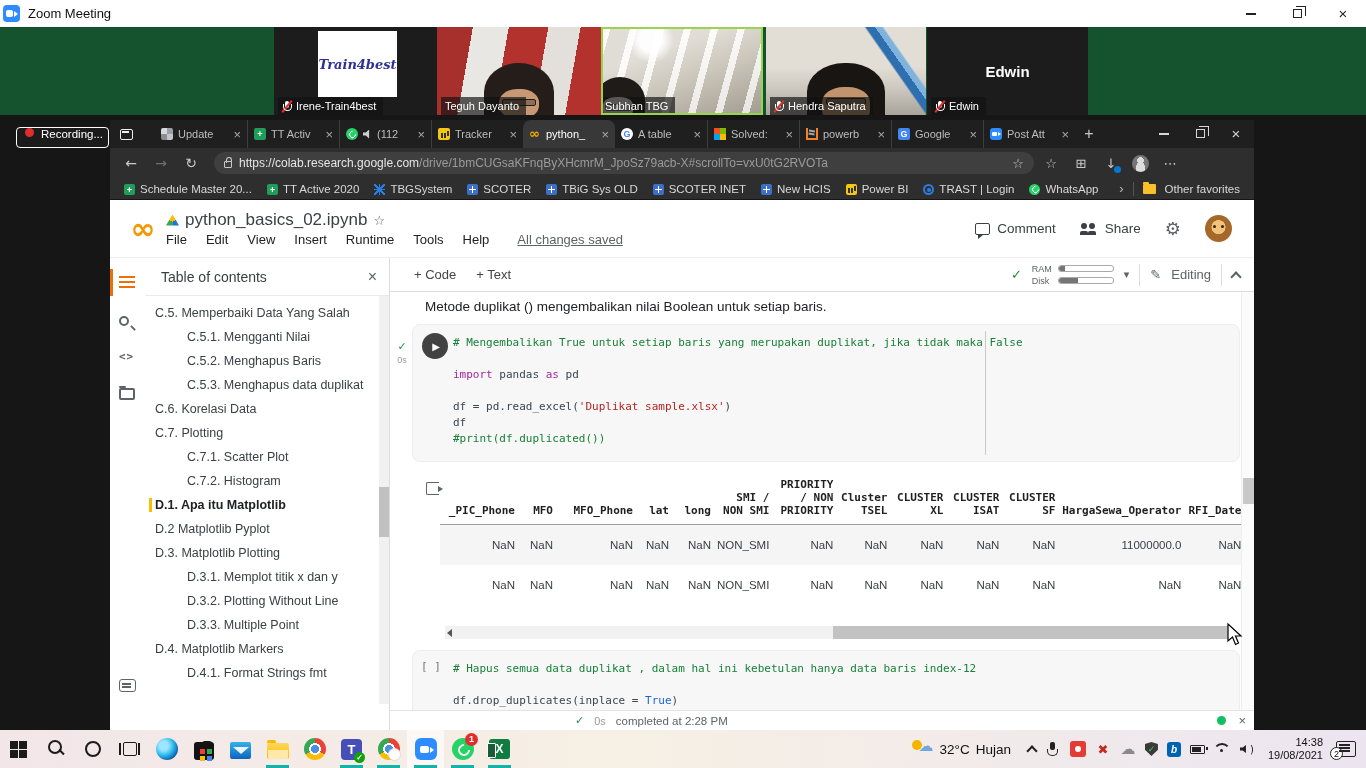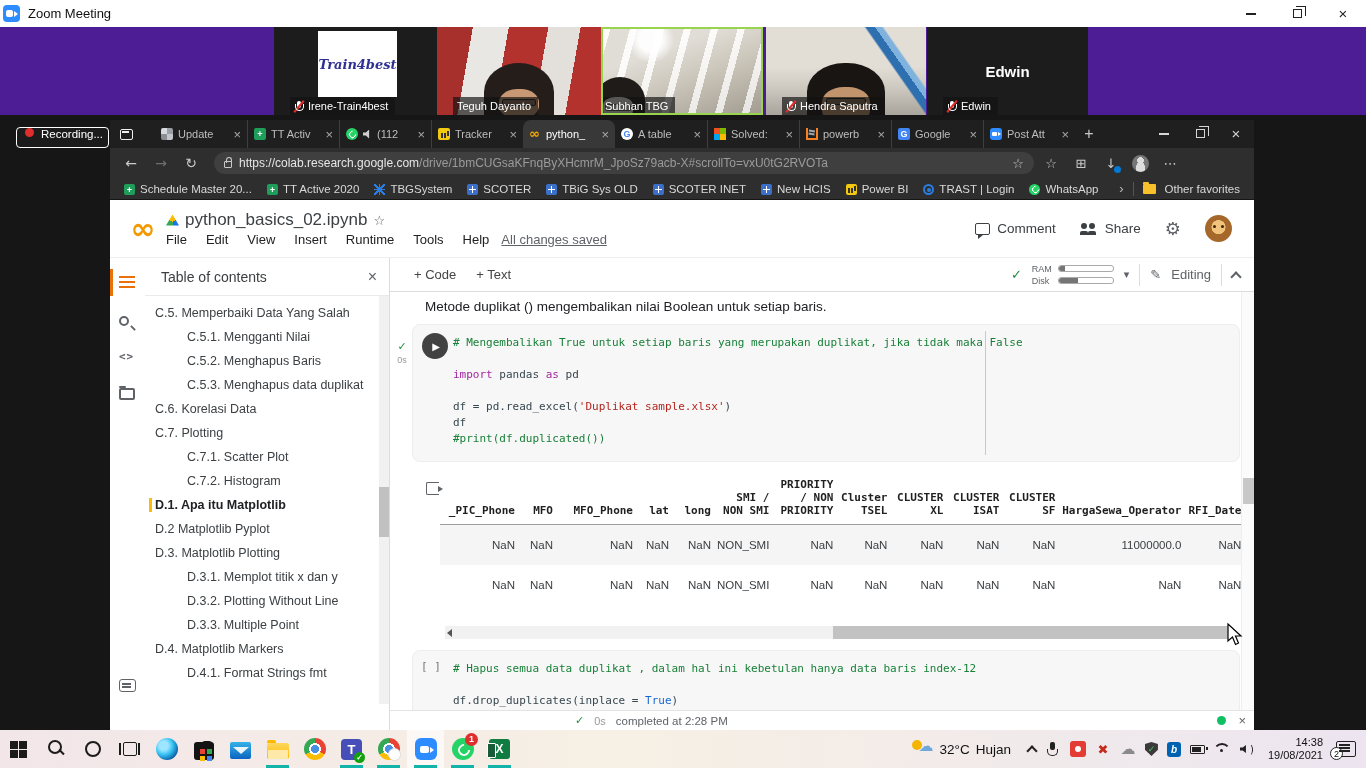--- a/index.html
+++ b/index.html
@@ -13,21 +13,21 @@
   .zcam::after{content:"";position:absolute;right:2px;top:6px;border-left:4px solid #fff;border-top:3px solid transparent;border-bottom:3px solid transparent}
   .ztitle-text{font-size:13px;color:#111}
   .zwc{margin-left:auto;display:flex;height:27px}
   .wcb{width:46px;height:27px;display:flex;align-items:center;justify-content:center;color:#222}
   .ic-min{width:10px;height:2px;background:currentColor;display:inline-block}
   .ic-restore{width:9px;height:9px;border:1px solid currentColor;position:relative;display:inline-block;background:#fff}
   .ic-restore::before{content:"";position:absolute;left:2px;top:-4px;width:9px;height:9px;border:1px solid currentColor;border-bottom:none;border-left:none}
   .ic-x{font-size:15px;line-height:1}
 
   
-  .strip{position:absolute;left:0;top:27px;width:1366px;height:88px;background:#4c1d95}
+  .strip{position:absolute;left:0;top:27px;width:1366px;height:88px;background:#14532d}
   .tile{position:absolute;top:0;height:88px;background:#1c1c1c;overflow:hidden}
   .tile.speaking{border:2px solid #98d44e}
   .scene{position:absolute;inset:0;overflow:hidden}
   .red-wall{background:linear-gradient(100deg,#a8302c 0 20%,#e9e7e4 20% 40%,#b3322e 40% 62%,#e3e0dc 62% 80%,#b3322e 80%)}
   .ceiling{background:
      radial-gradient(circle at 30% 12%,rgba(255,255,255,.95) 0 9%,transparent 18%),
      repeating-linear-gradient(105deg,rgba(255,255,255,.75) 0 7px,rgba(176,170,158,.28) 7px 26px),
      linear-gradient(160deg,#f3f1ec 0 30%,#d9d4c9 55%,#9d978c 100%)}
   .bright-room{background:
      linear-gradient(55deg,transparent 72%,#2e6fb0 73% 77%,#7fb2dd 77% 80%,transparent 81%),
@@ -38,21 +38,21 @@
   .red-wall .hair{left:50%;bottom:-6px;width:70px;height:58px;background:#241d19;border-radius:50% 50% 0 0;transform:translateX(-50%)}
   .red-wall .face{left:50%;bottom:-4px;width:40px;height:30px;background:#c79873;border-radius:45%;transform:translateX(-50%)}
   .ceiling .hair{left:-8px;bottom:-10px;width:50px;height:46px;background:#1f1b18;border-radius:50% 50% 0 0}
   .ceiling .face{left:0px;bottom:-6px;width:30px;height:22px;background:#e9e7e3;border-radius:40%}
   .ceiling .face::after{border-color:#555;background:rgba(90,90,90,.25)}
   .bright-room .hair{left:50%;bottom:-8px;width:78px;height:60px;background:#191512;border-radius:48% 48% 0 0;transform:translateX(-50%)}
   .bright-room .face{left:50%;bottom:-6px;width:48px;height:34px;background:#c2946e;border-radius:45% 45% 30% 30%;transform:translateX(-50%)}
   .logobox{position:absolute;left:44px;top:4px;width:79px;height:66px;background:#fff;display:flex;align-items:center;justify-content:center}
   .logotext{font-family:"DejaVu Serif",serif;font-style:italic;font-weight:bold;font-size:13px;color:#2e3192}
   .bigname{position:absolute;left:0;right:0;top:36px;text-align:center;color:#fff;font-weight:bold;font-size:15px}
-  .tlabel{position:absolute;left:16px;bottom:0;height:18px;background:rgba(18,18,18,.68);color:#fff;font-size:11px;display:flex;align-items:center;gap:4px;padding:0 7px 0 4px;max-width:96%;white-space:nowrap}
+  .tlabel{position:absolute;left:4px;bottom:0;height:18px;background:rgba(18,18,18,.68);color:#fff;font-size:11px;display:flex;align-items:center;gap:4px;padding:0 7px 0 4px;max-width:96%;white-space:nowrap}
   .speaking .tlabel{left:-2px;bottom:-2px}
   .mic-off{position:relative;width:10px;height:13px;flex:0 0 auto}
   .mic-off::before{content:"";position:absolute;left:3px;top:1px;width:4px;height:7px;background:#fff;border-radius:2px}
   .mic-off::after{content:"";position:absolute;left:1px;top:4px;width:7px;height:6px;border:1.5px solid #fff;border-top:none;border-radius:0 0 5px 5px}
   .mic-off i{position:absolute;left:4px;top:-1px;width:2px;height:15px;background:#e02d2d;transform:rotate(40deg)}
 
   
   .desktop{position:absolute;left:0;top:115px;width:1366px;height:615px;background:#161616}
   .browser{position:absolute;left:110px;top:5px;width:1144px;height:610px;background:#1f1f1f}
 
@@ -124,21 +124,21 @@
   
   .colab{height:530px;background:#fff;color:#202124;position:relative}
   .c-header{height:58px;display:flex;align-items:center;border-bottom:1px solid #eceef0}
   .c-logo{width:46px;margin-left:10px;text-align:center;font-family:"DejaVu Sans",sans-serif;font-size:30px;font-weight:bold;color:#f29900;line-height:46px}
   .c-titleblock{display:flex;flex-direction:column;gap:2px}
   .c-titlerow{display:flex;align-items:center;gap:6px}
   .drive-tri{width:13px;height:11px;clip-path:polygon(50% 0,100% 100%,0 100%);background:conic-gradient(from 180deg at 50% 62%,#34a853 0 120deg,#fbbc04 120deg 240deg,#1a73e8 240deg)}
   .c-title{font-size:17px;color:#3c4043}
   .c-star{font-family:"DejaVu Sans",sans-serif;color:#5f6368;font-size:13px}
   .c-menus{display:flex;gap:19px;font-size:13px;color:#202124}
-  .c-saved{color:#5f6368;text-decoration:underline;margin-left:12px;font-size:13px}
+  .c-saved{color:#5f6368;text-decoration:underline;margin-left:28px;font-size:13px}
   .c-hright{margin-left:auto;display:flex;align-items:center;gap:24px;padding-right:22px;font-size:13.5px;color:#3c4043}
   .hbtn{display:flex;align-items:center;gap:7px}
   .ic-comment{width:15px;height:12px;border:1.6px solid #3c4043;border-radius:2px;position:relative}
   .ic-comment::after{content:"";position:absolute;left:2px;bottom:-5px;border-top:4px solid #3c4043;border-right:5px solid transparent}
   .ic-share{width:18px;height:12px;position:relative}
   .ic-share::before{content:"";position:absolute;left:1px;top:0;width:6px;height:6px;border-radius:50%;background:#3c4043;box-shadow:8px 0 0 #3c4043}
   .ic-share::after{content:"";position:absolute;left:0;bottom:0;width:8px;height:4px;border-radius:2px 2px 0 0;background:#3c4043;box-shadow:8px 0 0 #3c4043}
   .gear{font-family:"DejaVu Sans",sans-serif;font-size:18px;color:#5f6368}
   .avatar{width:27px;height:27px;border-radius:50%;background:radial-gradient(circle at 50% 45%,#f0c27a 0 34%,#b5order 35%,#a5682a 36% 100%);background:radial-gradient(circle at 50% 45%,#f0c27a 0 34%,#a5682a 36% 100%);position:relative}
   .avatar::after{content:"";position:absolute;left:8px;top:10px;width:3px;height:3px;border-radius:50%;background:#3a2410;box-shadow:8px 0 0 #3a2410}

